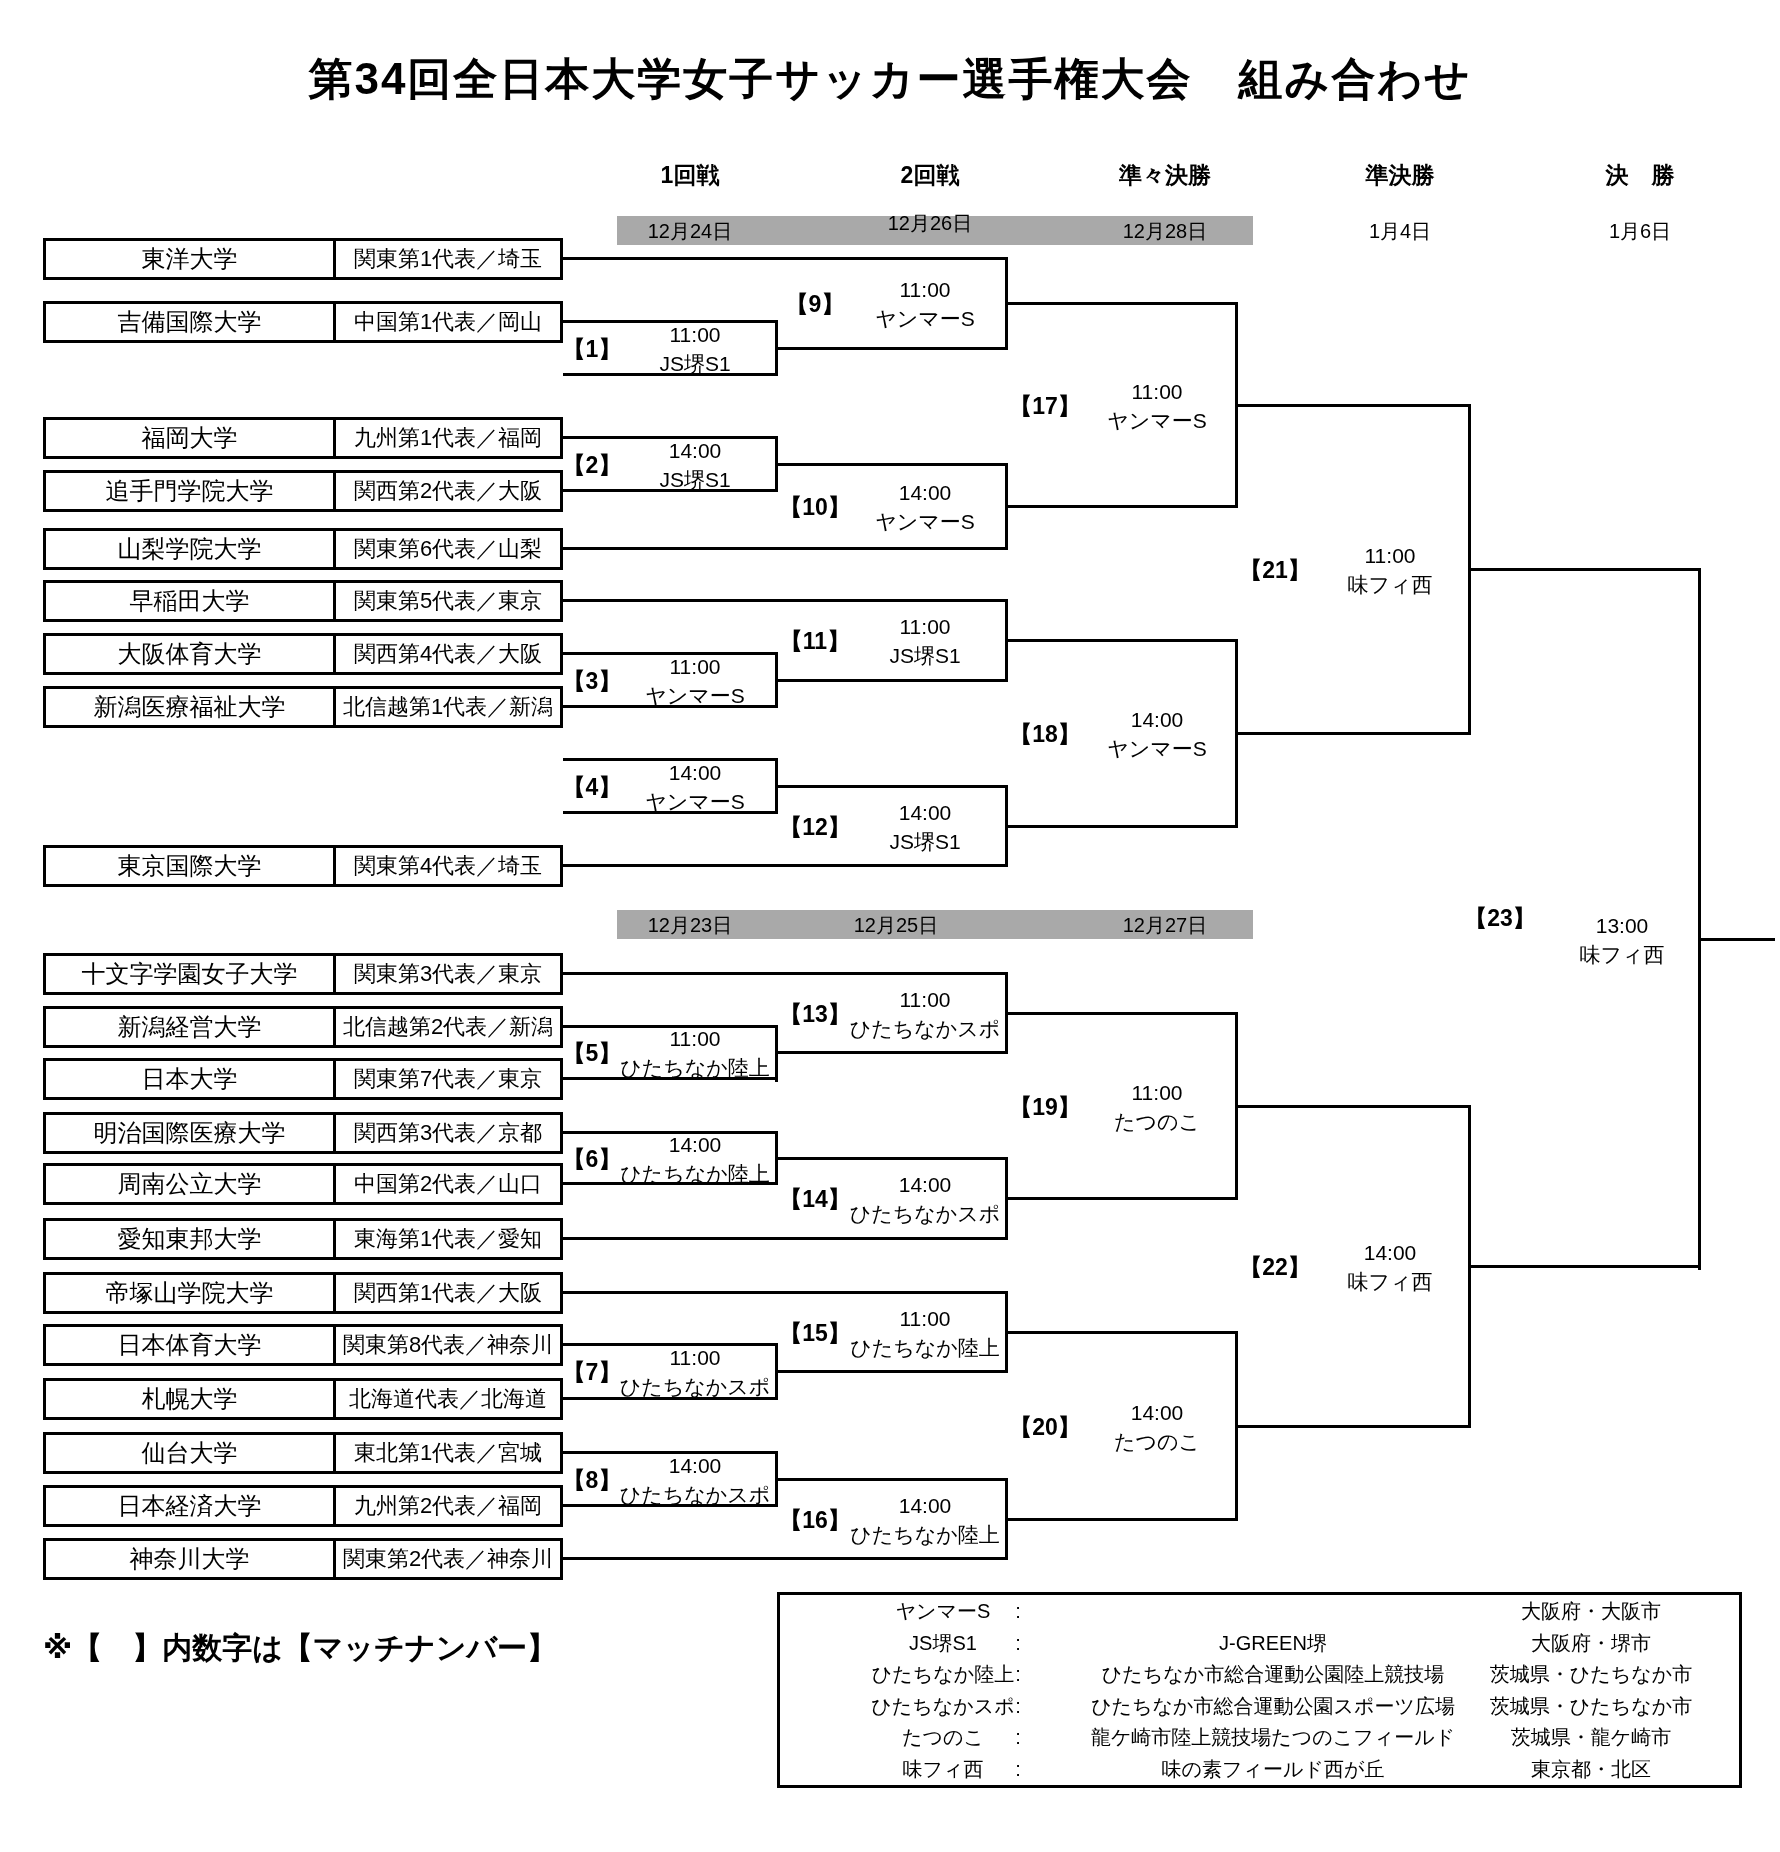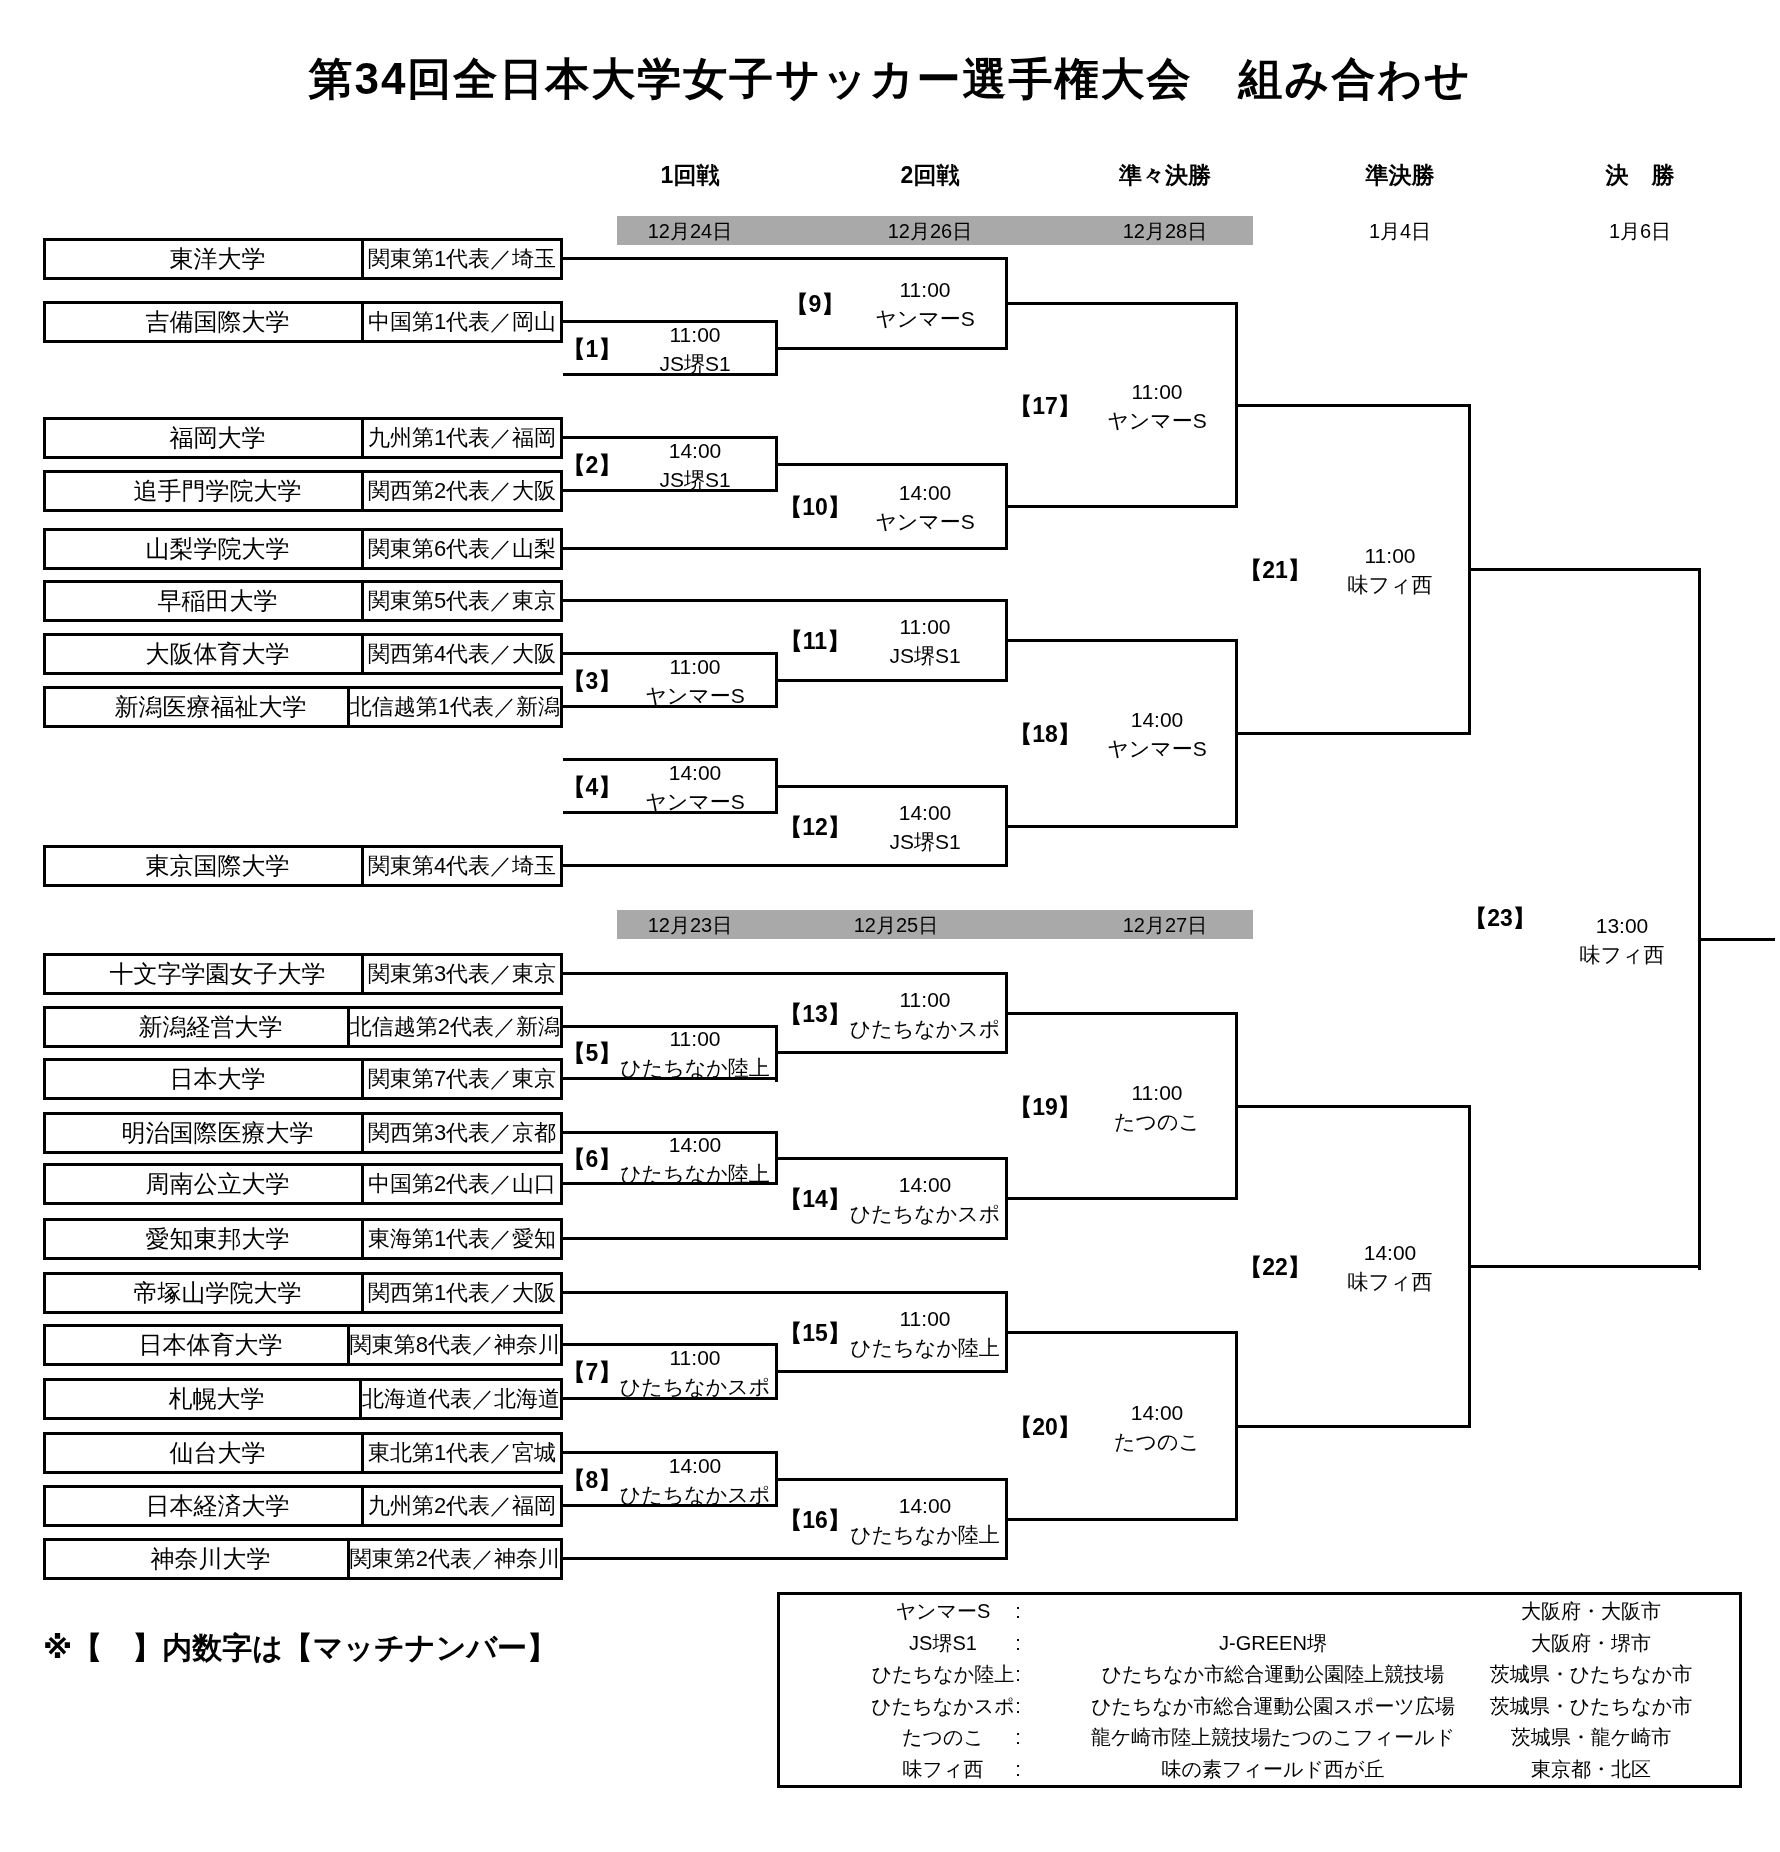--- a/index.html
+++ b/index.html
@@ -6,21 +6,21 @@
   .page{position:relative;width:1780px;height:1852px;background:#fff;
         font-family:"Liberation Sans","DejaVu Sans",sans-serif;color:#000;overflow:hidden;}
   .title{position:absolute;left:0;right:0;top:50px;text-align:center;
          font-size:44px;font-weight:bold;letter-spacing:2px;white-space:nowrap;}
   .roundhead{position:absolute;top:160px;transform:translateX(-50%);
              font-size:23px;font-weight:bold;white-space:nowrap;}
   .graybar{position:absolute;left:617px;width:636px;height:29px;background:#a9a9a9;}
   .datetext{position:absolute;transform:translateX(-50%);font-size:20px;
             font-weight:normal;white-space:nowrap;line-height:22px;}
   .teambox{position:absolute;left:43px;width:520px;height:42px;border:3px solid #000;
-           box-sizing:border-box;display:flex;background:#fff;padding-left:28px;}
+           box-sizing:border-box;display:flex;background:#fff;}
   .tname{width:290px;border-right:3px solid #000;display:flex;align-items:center;
          justify-content:center;font-size:24px;white-space:nowrap;box-sizing:border-box;}
   .tseed{flex:1;display:flex;align-items:center;justify-content:center;
          font-size:22px;white-space:nowrap;}
   .hline{position:absolute;height:3px;background:#000;}
   .vline{position:absolute;width:3px;background:#000;}
   .mlabel{position:absolute;transform:translate(-50%,-50%);font-size:23px;
           font-weight:bold;white-space:nowrap;}
   .mtext{position:absolute;width:220px;transform:translate(-50%,-50%);text-align:center;
          font-size:21px;line-height:29px;white-space:nowrap;}
@@ -42,21 +42,21 @@
   <div class="title">第34回全日本大学女子サッカー選手権大会　組み合わせ</div>
 
   <div class="roundhead" style="left:690px">1回戦</div>
   <div class="roundhead" style="left:930px">2回戦</div>
   <div class="roundhead" style="left:1165px">準々決勝</div>
   <div class="roundhead" style="left:1400px">準決勝</div>
   <div class="roundhead" style="left:1640px">決　勝</div>
 
   <div class="graybar" style="top:216px"></div>
   <div class="datetext" style="left:690px;top:220px">12月24日</div>
-  <div class="datetext" style="left:930px;top:220px">12月26日</div>
+  <div class="datetext" style="left:930px;top:212px">12月26日</div>
   <div class="datetext" style="left:1165px;top:220px">12月28日</div>
   <div class="datetext" style="left:1400px;top:220px">1月4日</div>
   <div class="datetext" style="left:1640px;top:220px">1月6日</div>
   <div class="graybar" style="top:910px"></div>
   <div class="datetext" style="left:690px;top:914px">12月23日</div>
   <div class="datetext" style="left:896px;top:914px">12月25日</div>
   <div class="datetext" style="left:1165px;top:914px">12月27日</div>
 
   <div class="teambox" style="top:238px">
       <div class="tname">東洋大学</div>

